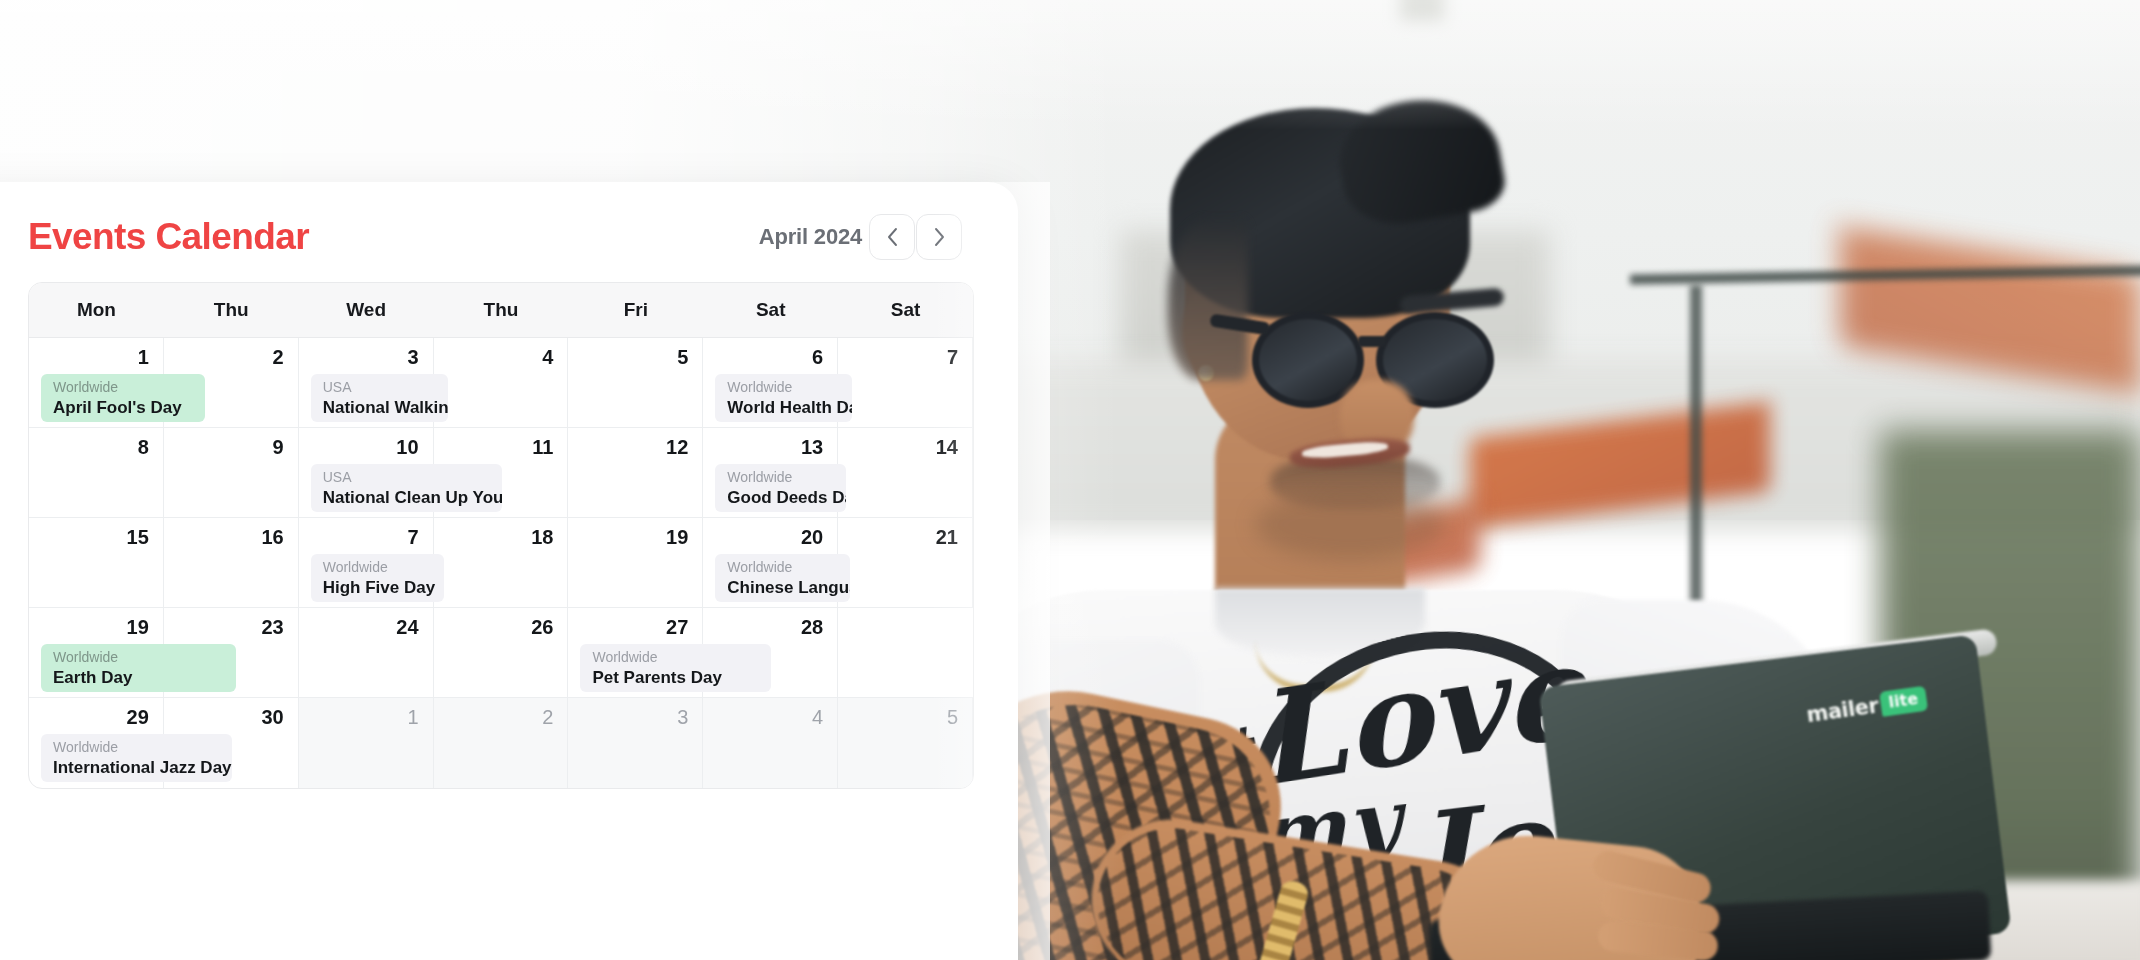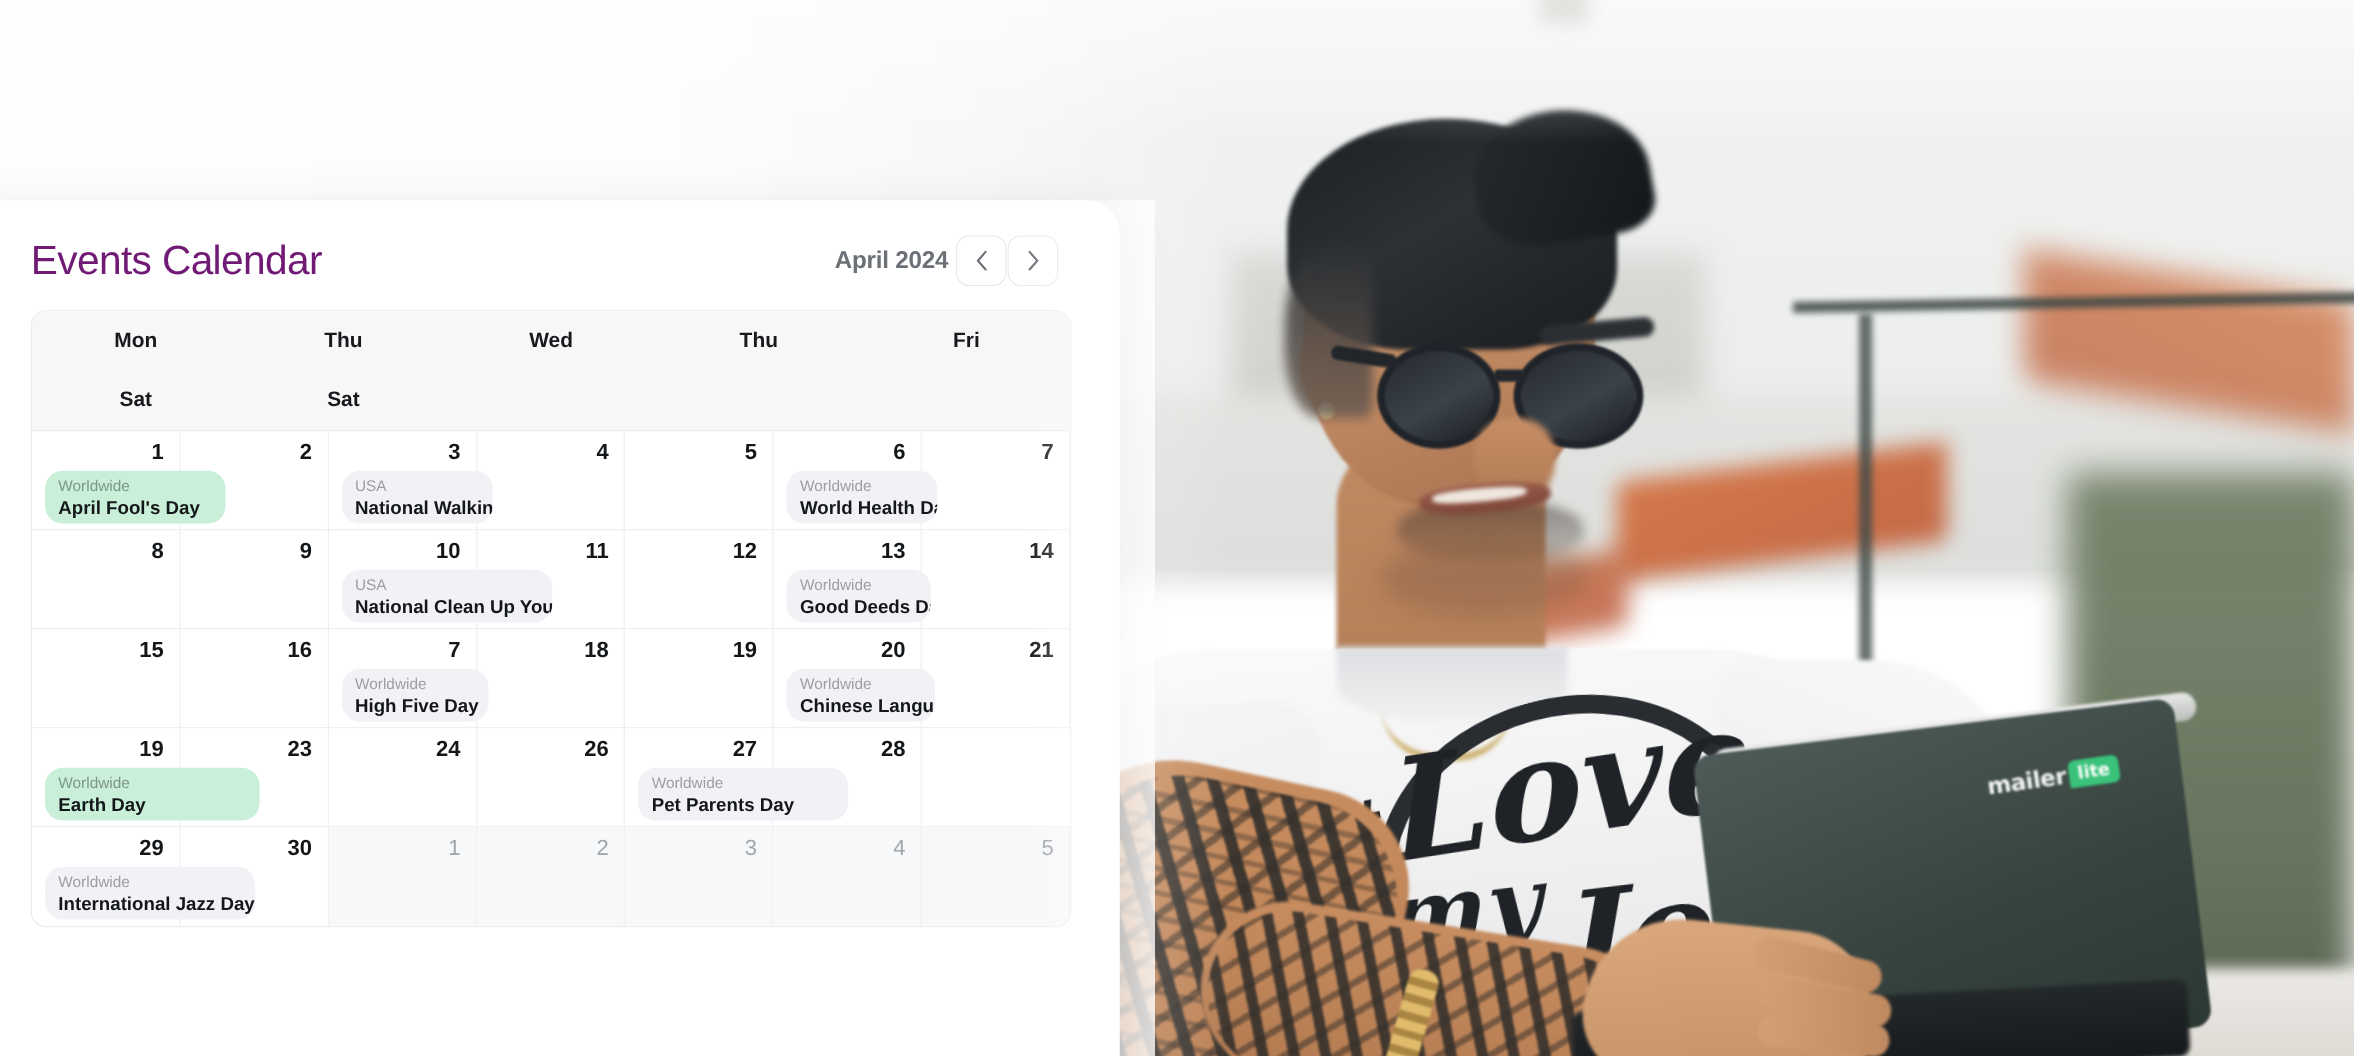--- a/index.html
+++ b/index.html
@@ -502,22 +502,22 @@
 
   .card-header {
     display: flex;
     align-items: center;
     justify-content: space-between;
     height: 100px;
     padding-top: 10px;
   }
   .page-title {
     font-size: 37px;
-    font-weight: 400;
-    color: #701a75;
+    font-weight: 700;
+    color: #ef4444;
     letter-spacing: -0.6px;
   }
   .nav-group {
     display: flex;
     align-items: center;
     gap: 1px;
     padding-right: 12px;
   }
   .month-label {
     font-size: 22px;
@@ -540,21 +540,21 @@
 
   
   .cal {
     border: 1px solid #e9eaec;
     border-radius: 14px;
     overflow: hidden;
     background: #ffffff;
   }
   .weekdays {
     display: grid;
-    grid-template-columns: repeat(5, 1fr);
+    grid-template-columns: repeat(7, 1fr);
     background: #f7f7f8;
     border-bottom: 1px solid #e9eaec;
   }
   .weekday {
     text-align: center;
     font-size: 19px;
     font-weight: 700;
     color: #17191d;
     padding: 16px 0;
   }
@@ -580,21 +580,21 @@
     font-weight: 700;
     color: #14171a;
     line-height: 1;
   }
   .daycell.out .daynum { color: #9fa3aa; font-weight: 400; }
 
   
   .chip {
     position: absolute;
     height: 48px;
-    border-radius: 16px;
+    border-radius: 6px;
     padding: 5px 12px 4px;
     background: #f2f2f6;
     overflow: hidden;
     cursor: pointer;
     z-index: 3;
   }
   .chip.green { background: #c9efd9; }
   .chip-region {
     font-size: 14px;
     color: #9b9ea5;

